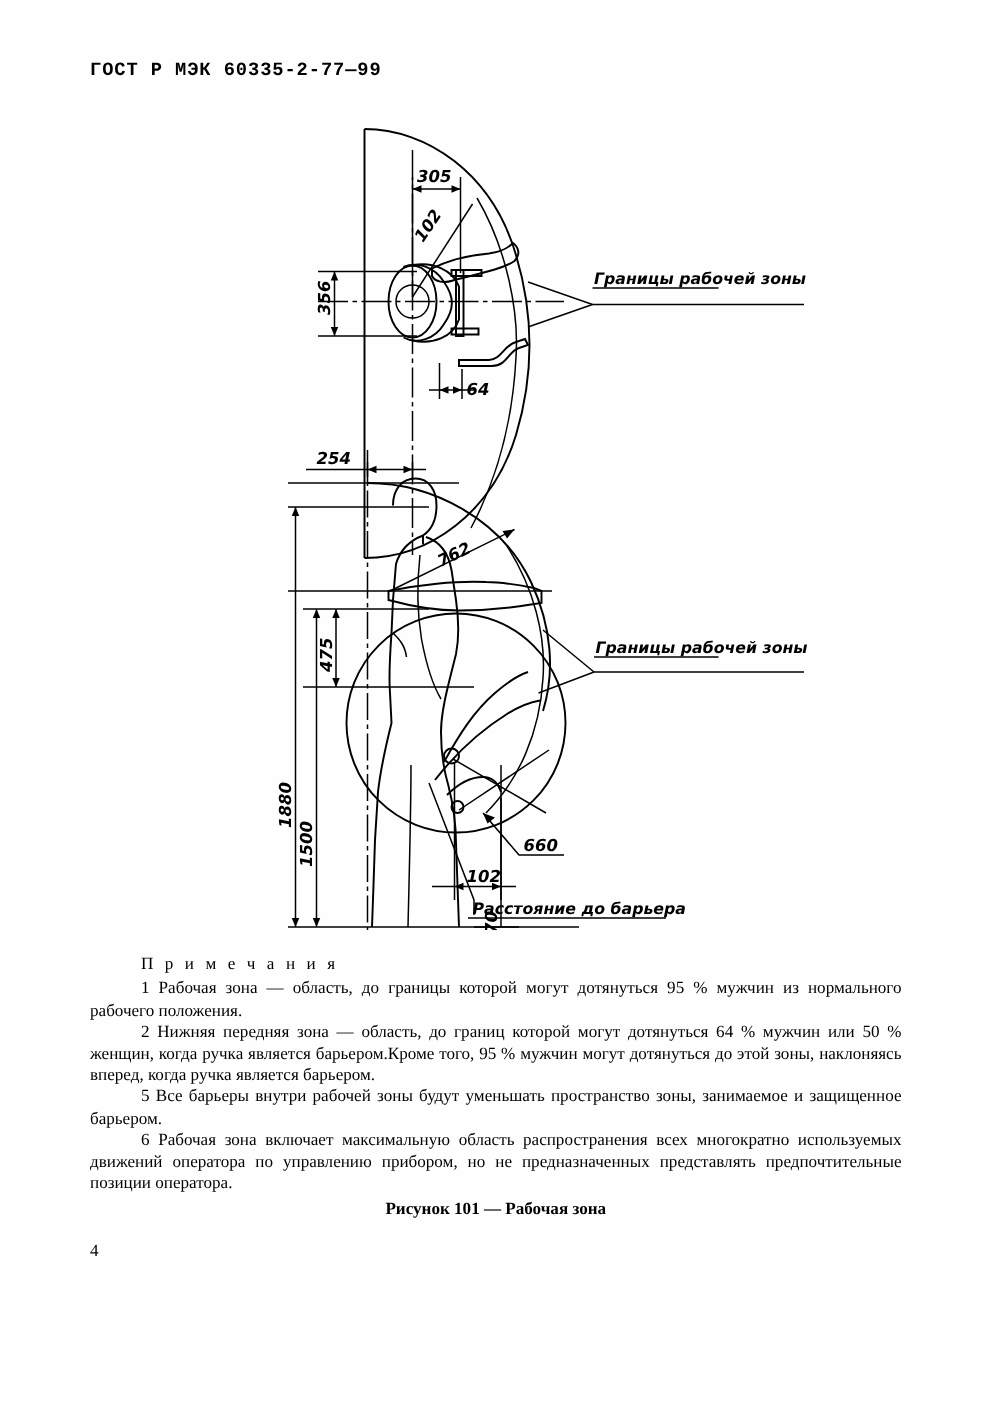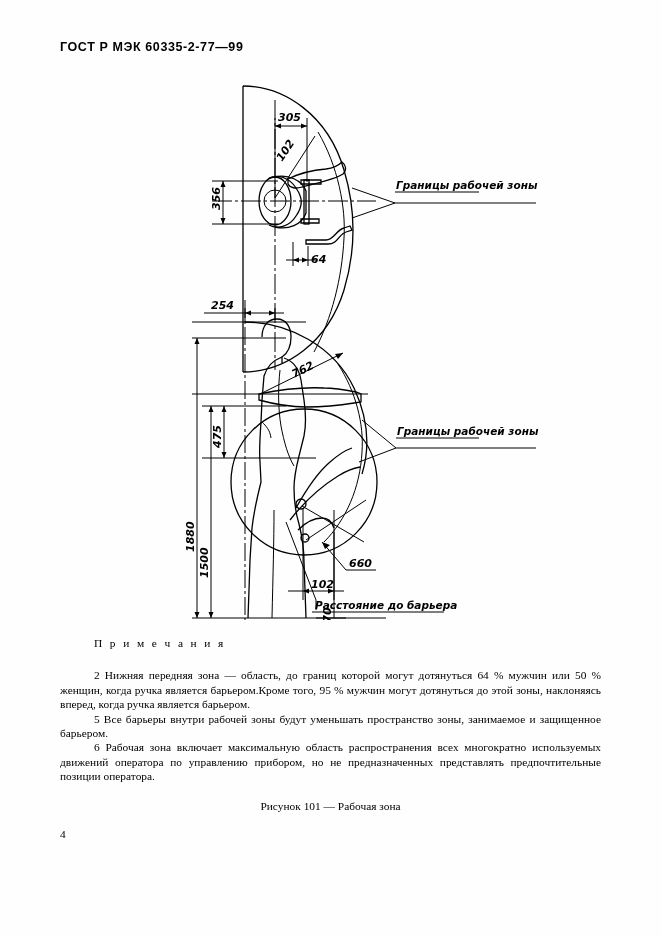--- a/index.html
+++ b/index.html
@@ -20,21 +20,21 @@
     inset: 0;
     width: 661px;
     height: 936px;
     background: #fefefe;
   }
   
   .doc-header {
     position: absolute;
     left: 60px;
     top: 40px;
-    font-family: Liberation Sans, sans-serif;
+    font-family: Liberation Mono, monospace;
     font-weight: bold;
     font-size: 12.5px;
     letter-spacing: 0.6px;
     white-space: nowrap;
   }
   
   .figure-area {
     position: absolute;
     left: 16px;
     top: 70px;
@@ -51,36 +51,37 @@
     top: 636px;
     width: 541px;
     font-size: 11.4px;
     line-height: 14.4px;
     text-align: justify;
   }
   .notes-title {
     font-size: 11.4px;
     letter-spacing: 2.4px;
     text-indent: 34px;
-    margin-bottom: 18px;
+    margin-bottom: 2px;
   }
   .note-p {
     text-indent: 34px;
     margin: 0 0 0 0;
     text-align: justify;
     text-justify: inter-word;
   }
   
   .fig-caption {
     position: absolute;
     left: 0;
     top: 800px;
     width: 661px;
     text-align: center;
     font-size: 11.4px;
+    font-weight: bold;
   }
   
   .page-number {
     position: absolute;
     left: 60px;
     top: 828px;
     font-size: 11.4px;
   }
   
   text.dim {
@@ -309,20 +310,21 @@
           <path class="ln thin" d="M 270 452 L 300 530 L 300 540"></path>
           <path class="ln thin" d="M 296 542 L 428 542"></path>
           <text class="callout" x="299" y="539">Расстояние до барьера</text>
         </g>
       </g>
     </svg>
   </div>
 
   <div class="notes">
     <div class="notes-title">П р и м е ч а н и я</div>
+    <p class="note-p">1 Рабочая зона — область, до границы которой могут дотянуться 95 % мужчин из нормального рабочего положения.</p>
     <p class="note-p">2 Нижняя передняя зона — область, до границ которой могут дотянуться 64 % мужчин или 50 % женщин, когда ручка является барьером.Кроме того, 95 % мужчин могут дотянуться до этой зоны, наклоняясь вперед, когда ручка является барьером.</p>
     <p class="note-p">5 Все барьеры внутри рабочей зоны будут уменьшать пространство зоны, занимаемое и защищенное барьером.</p>
     <p class="note-p">6 Рабочая зона включает максимальную область распространения всех многократно используемых движений оператора по управлению прибором, но не предназначенных представлять предпочтительные позиции оператора.</p>
   </div>
 
   <div class="fig-caption">Рисунок 101 — Рабочая зона</div>
 
   <div class="page-number">4</div>
 
 </div>

